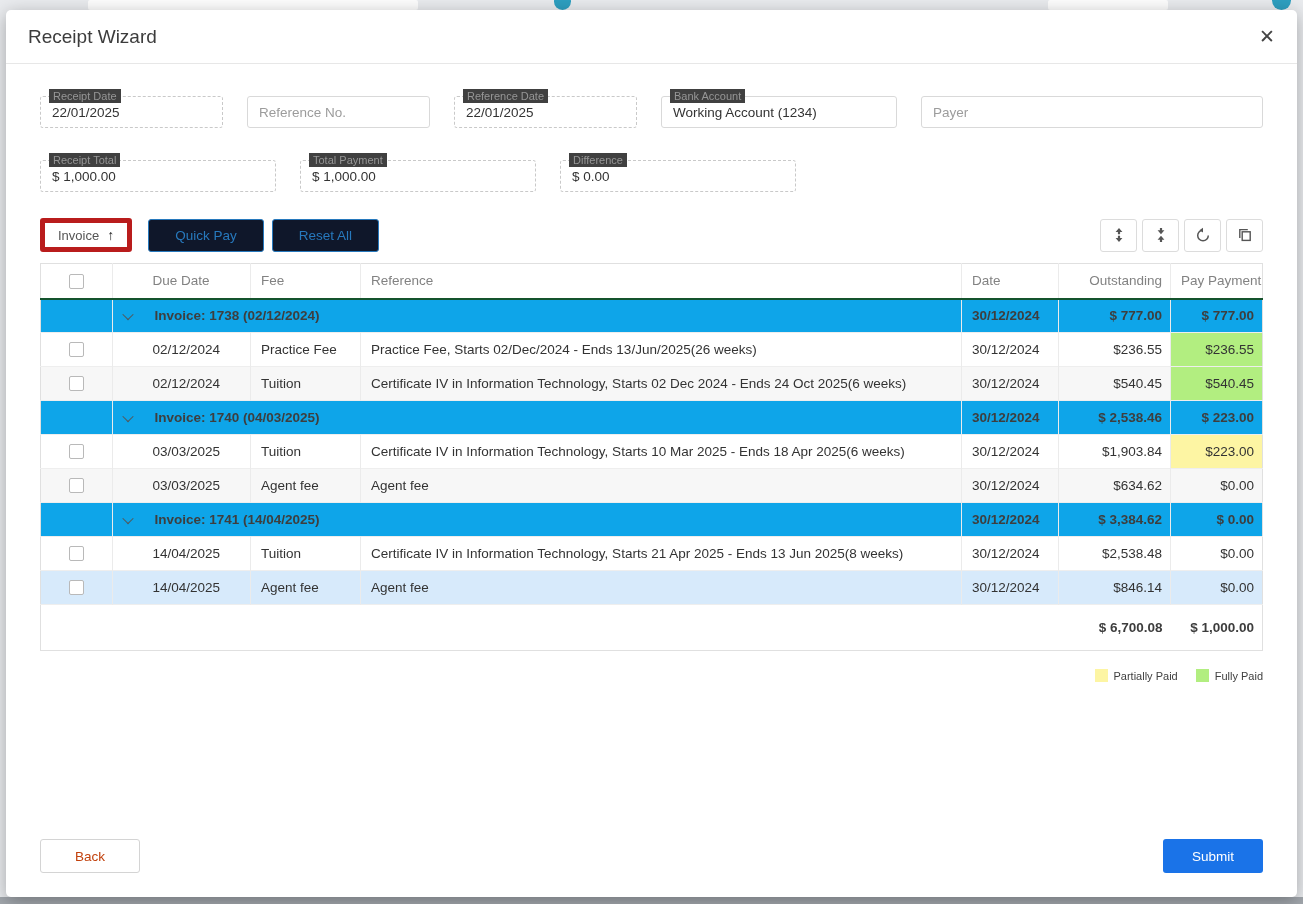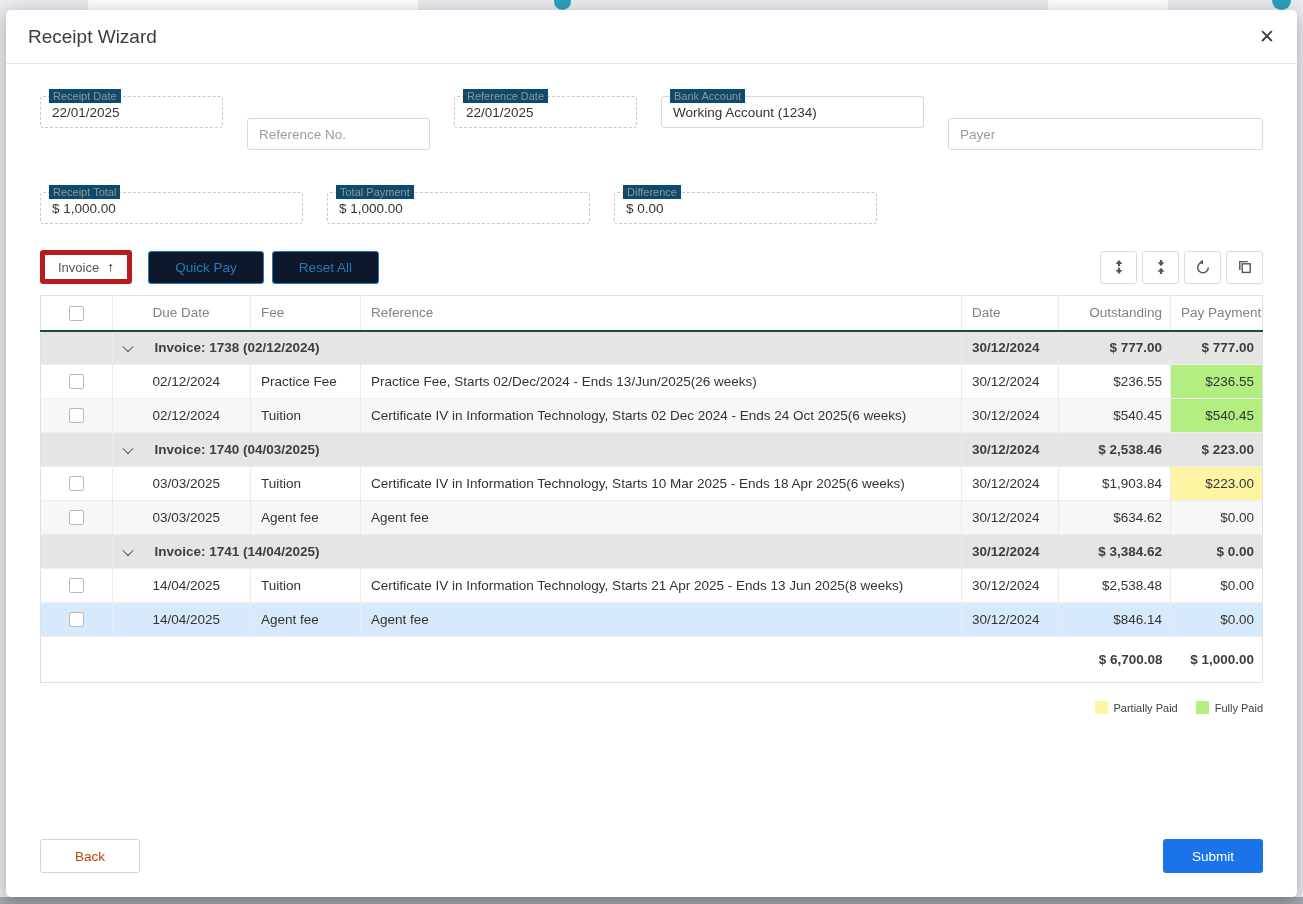--- a/index.html
+++ b/index.html
@@ -25,31 +25,31 @@
   
   .modal{position:absolute;left:6px;right:6px;top:10px;bottom:7px;background:#fff;border-radius:5px;
          box-shadow:0 4px 18px rgba(0,0,0,.30);display:flex;flex-direction:column;overflow:hidden;}
   .modal-header{height:54px;flex:0 0 auto;display:flex;align-items:center;padding:0 22px;border-bottom:1px solid #e7e7e7;}
   .dlg-title{font-size:19px;color:#3c3c3c;}
   .dlg-close{margin-left:auto;font-size:19px;color:#444;cursor:pointer;line-height:1;}
   .modal-body{flex:1;display:flex;flex-direction:column;padding:32px 34px 24px;overflow:hidden;}
 
   
   .field-row{display:flex;gap:24px;}
-  .row2{margin-top:42px;}
+  .row2{margin-top:32px;}
   .field{position:relative;height:32px;border-radius:3px;background:#fff;display:flex;align-items:center;
          padding:0 11px;flex:0 0 auto;}
   .dashed{border:1px dashed #c9c9c9;}
   .solid{border:1px solid #d9d9d9;}
   .w-s{width:183px;}
-  .w-m{width:263px;}
+  .w-m{width:236px;}
   .grow{flex:1 1 auto;}
-  .flabel{position:absolute;top:-8px;left:8px;background:#0c4a6e;padding:0 4px;font-size:11px;color:#969696;line-height:14px;white-space:nowrap;}
+  .flabel{position:absolute;top:-8px;left:8px;background:#404040;padding:0 4px;font-size:11px;color:#969696;line-height:14px;white-space:nowrap;}
   .fvalue{font-size:13.5px;color:#333;white-space:nowrap;}
-  input.field{font-size:13.5px;color:#333;outline:none;margin-top:22px;}
+  input.field{font-size:13.5px;color:#333;outline:none;}
   input.field::placeholder{color:#9c9c9c;}
 
   
   .toolbar{margin-top:26px;display:flex;align-items:center;gap:8px;}
   .sort-btn{height:34px;padding:0 13px;border:5px solid #b91c1c;background:#fff;border-radius:3px;
             font-size:13px;color:#555;display:flex;align-items:center;gap:8px;margin-right:8px;cursor:pointer;}
   .sort-arrow{color:#222;font-size:14px;}
   .outline-btn{height:33px;padding:0 26px;border:1px solid var(--accent);color:var(--accent);background:#0f172a;
                border-radius:3px;font-size:13.5px;cursor:pointer;}
   .spacer{flex:1;}
@@ -60,21 +60,21 @@
   
   table.grid{margin-top:11px;width:100%;border:1px solid #e0e0e0;border-collapse:collapse;table-layout:fixed;
              font-size:13.5px;color:#333;}
   .grid th,.grid td{border-right:1px solid #ebebeb;padding:0 10px;height:34px;white-space:nowrap;overflow:hidden;text-align:left;}
   .grid th:last-child,.grid td:last-child{border-right:none;}
   .grid thead th{color:#828282;font-weight:400;border-bottom:2px solid #14532d;height:35px;}
   .col-check{text-align:center !important;padding:0 !important;}
   .col-expand{border-right:none !important;padding:0 !important;text-align:center !important;}
   th.num,td.num{text-align:right !important;padding-right:8px !important;}
   .grid tbody tr{border-bottom:1px solid #eeeeee;}
-  tr.group-row{background:#e5e5e5;}
+  tr.group-row{background:#0ea5e9;}
   tr.group-row td{font-weight:bold;color:#3e3e3e;}
   tr.detail-row.alt{background:#f7f7f7;}
   tr.detail-row.selected{background:var(--selected-row);}
   td.pay.hl-full{background:var(--hl-full);}
   td.pay.hl-partial{background:var(--hl-partial);}
   tr.footer-row td{height:46px;font-weight:bold;border-right:none;color:#3d3d3d;}
   .checkbox{display:inline-block;width:15px;height:15px;border:1px solid #b9b9b9;border-radius:2px;background:#fff;vertical-align:middle;cursor:pointer;}
   .caret{display:inline-block;width:8px;height:8px;border-right:1.6px solid #555;border-bottom:1.6px solid #555;
          transform:rotate(45deg) translate(-1px,-1px);cursor:pointer;}
   .group-label{margin-left:2px;}

